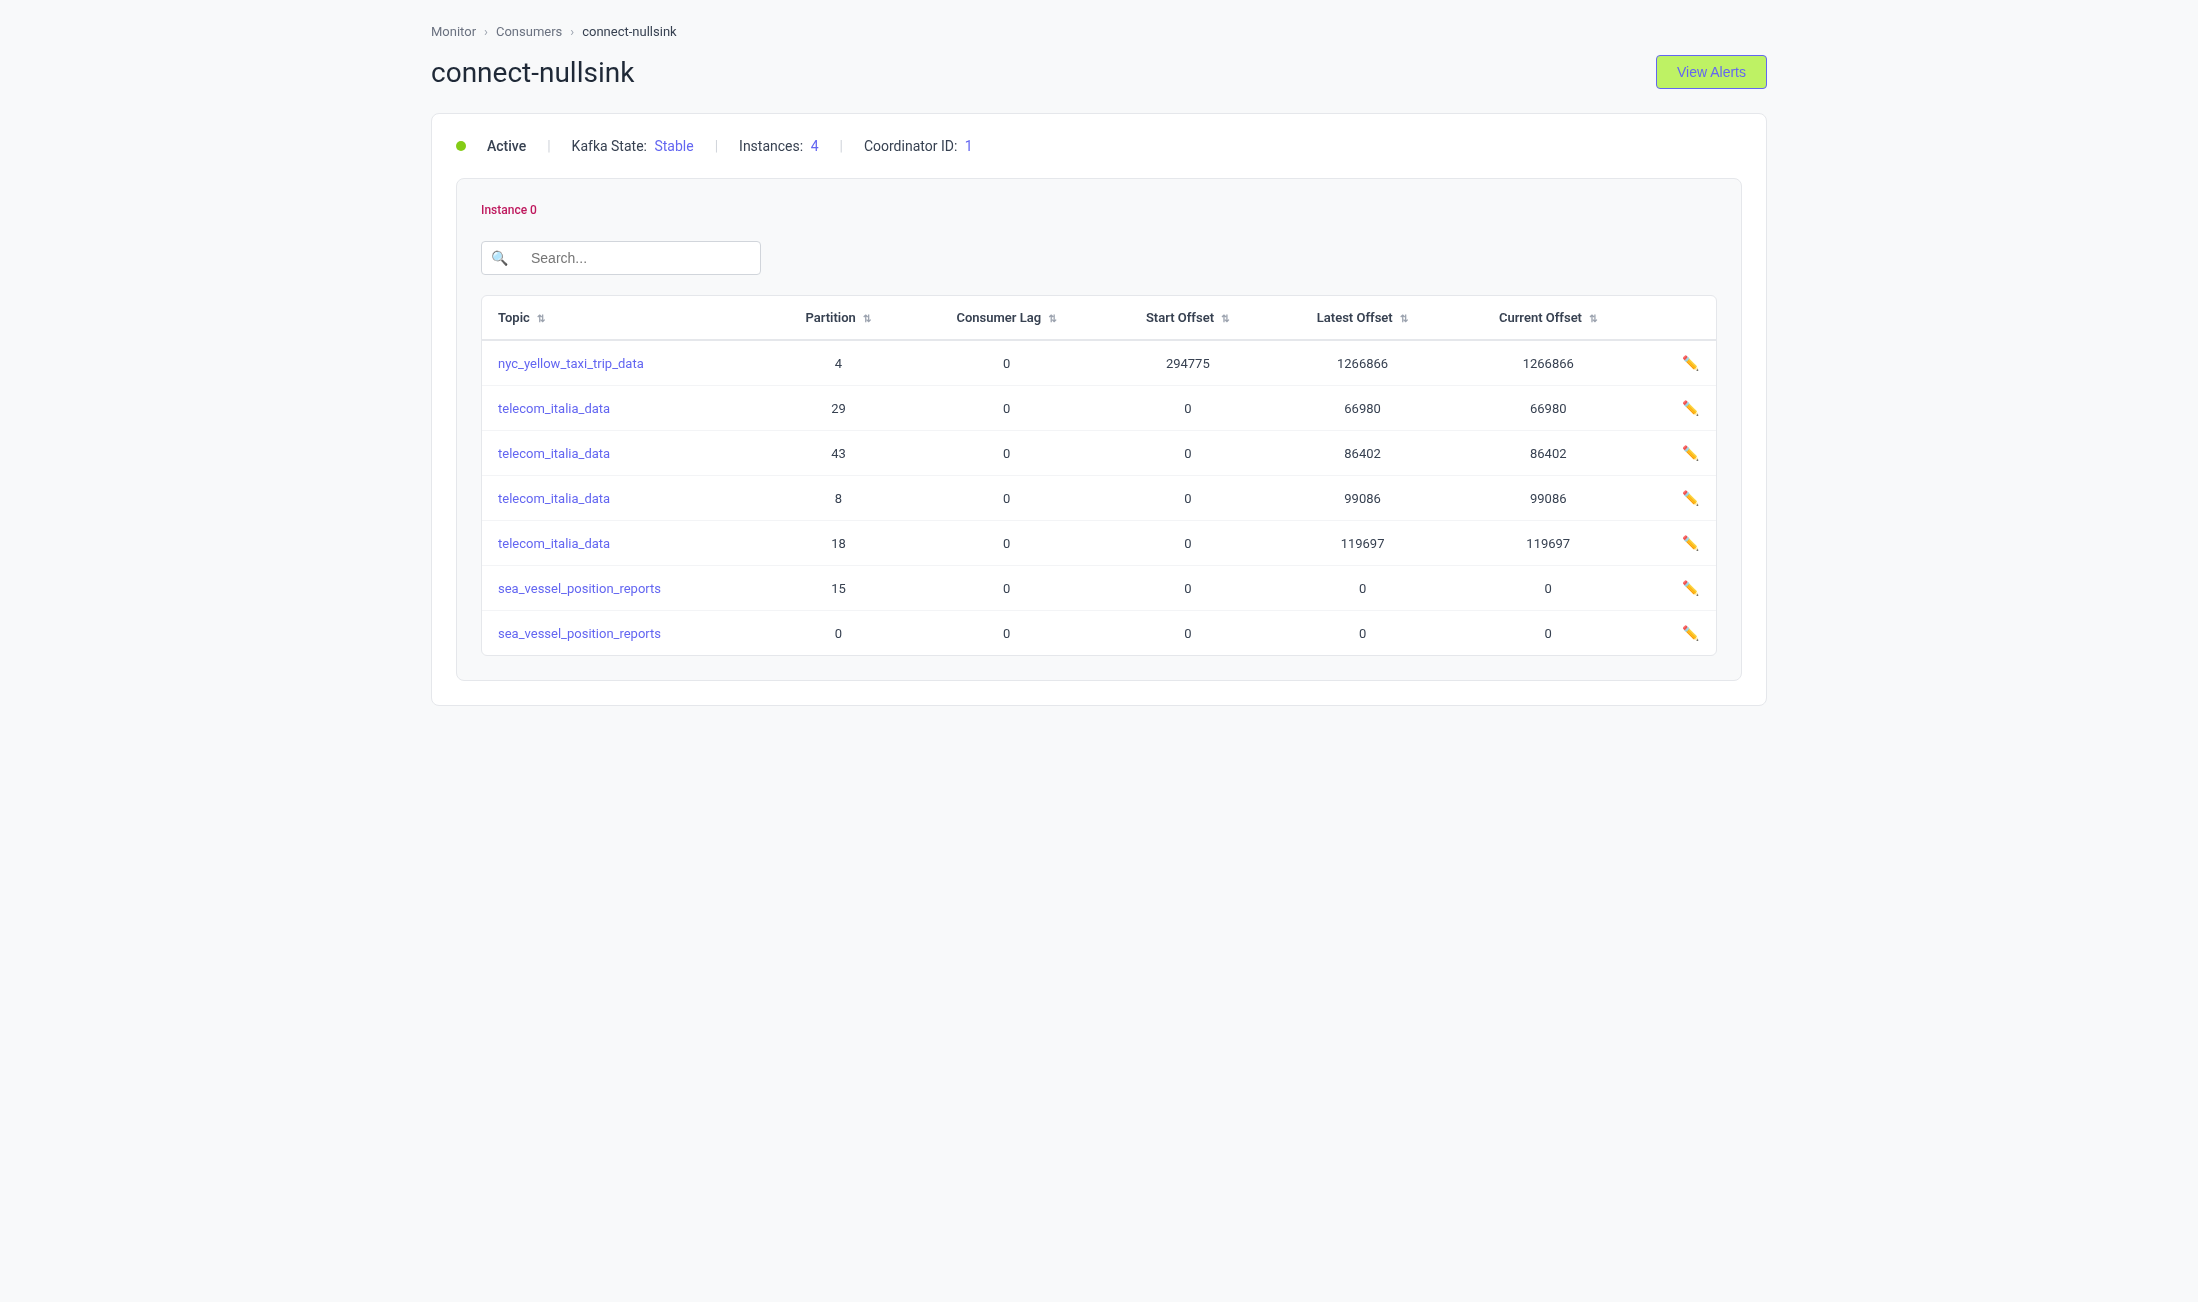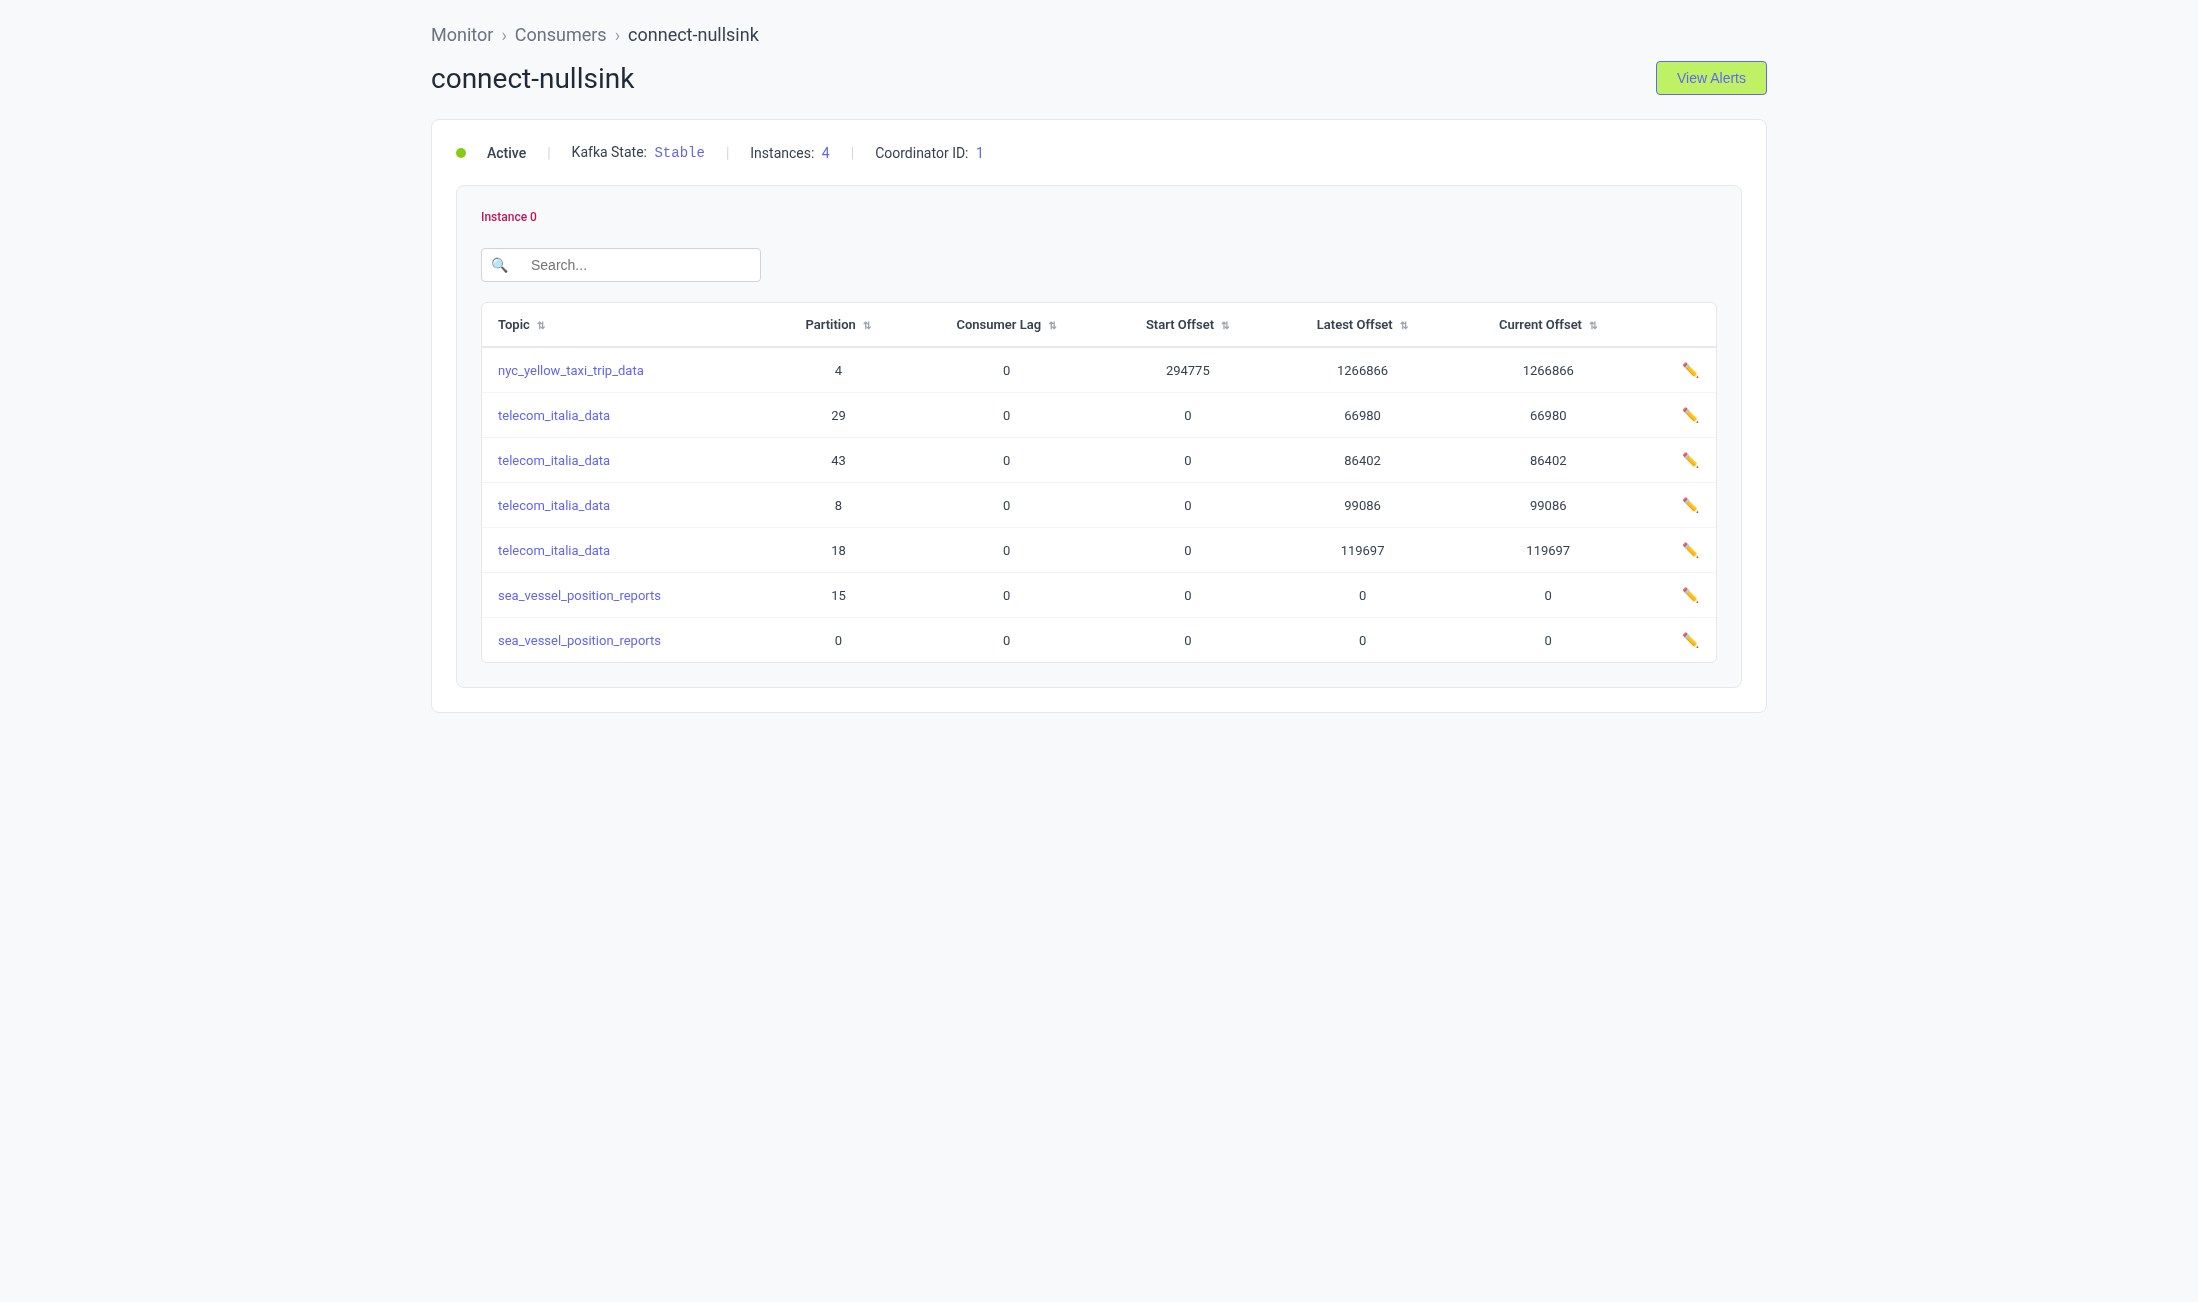--- a/index.html
+++ b/index.html
@@ -12,21 +12,21 @@
     .page-container {
       max-width: 1400px;
       margin: 0 auto;
       padding: 24px 32px;
     }
     .breadcrumb {
       display: flex;
       align-items: flex-start;
       gap: 8px;
       color: #6b7280;
-      font-size: 18px;
+      font-size: 13px;
       margin-bottom: 16px;
     }
     .breadcrumb a {
       color: #6b7280;
       text-decoration: none;
     }
     .breadcrumb-sep { color: #9ca3af; }
     .breadcrumb-current { color: #374151; }
     .page-header {
       display: flex;
@@ -186,21 +186,21 @@
   </div>
 
   <div class="main-card">
 
     <div class="status-bar">
       <span class="status-dot"></span>
       <span class="status-label">Active</span>
       <span class="status-sep">|</span>
       <span class="status-item">
         <span>Kafka State:</span>
-        <a href="#" style="color:#6366f1;text-decoration:none;margin-left:4px;font-family:Liberation Mono, monospace;">Stable</a>
+        <a href="#" style="color:#6366f1;text-decoration:none;margin-left:4px;">Stable</a>
       </span>
       <span class="status-sep">|</span>
       <span class="status-item">
         <span>Instances:</span>
         <a href="#" style="color:#6366f1;text-decoration:none;margin-left:4px;">4</a>
       </span>
       <span class="status-sep">|</span>
       <span class="status-item">
         <span>Coordinator ID:</span>
         <a href="#" style="color:#6366f1;text-decoration:none;margin-left:4px;">1</a>

